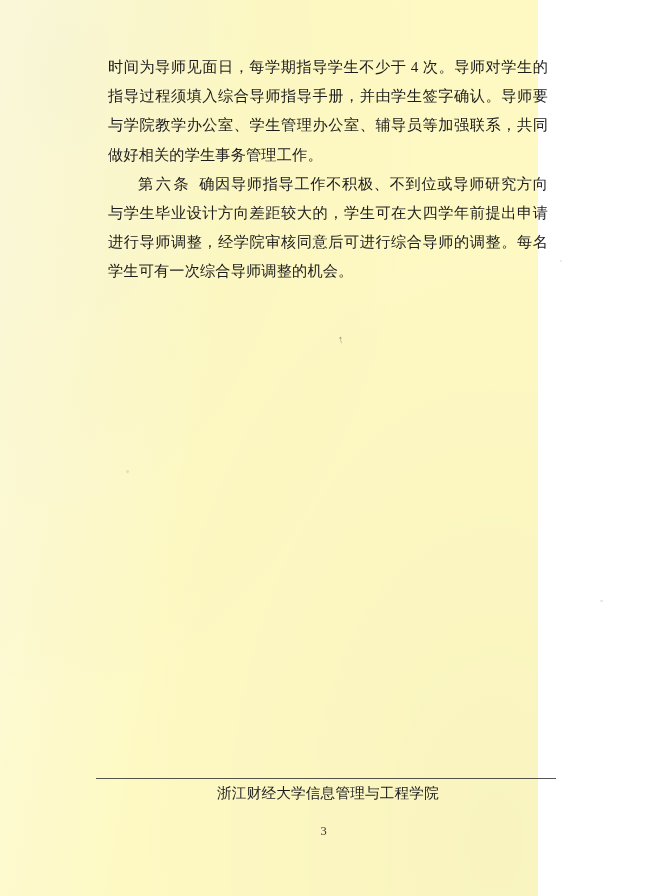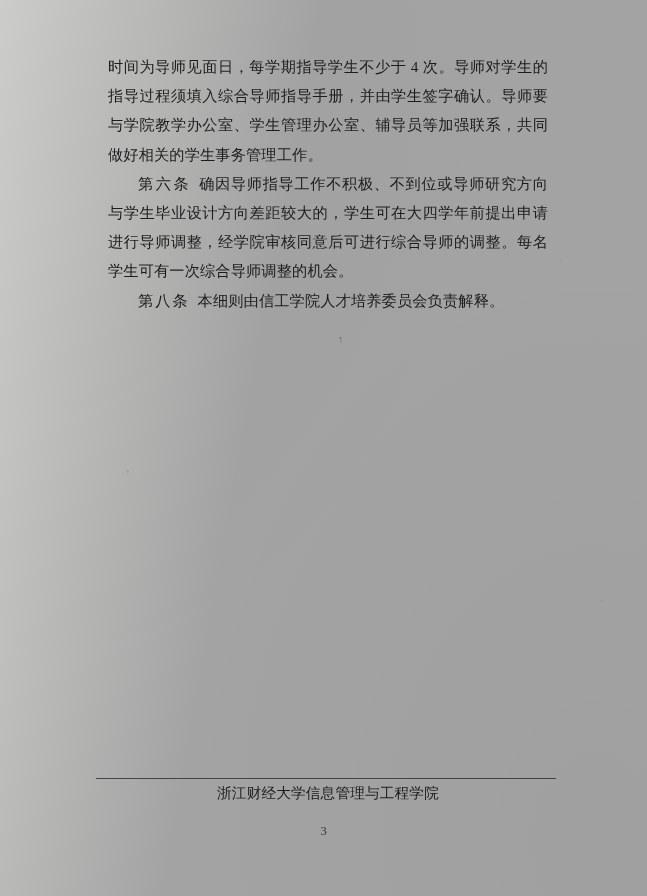--- a/index.html
+++ b/index.html
@@ -8,23 +8,23 @@
   }
   body {
     width: 647px;
     height: 896px;
     background: #ffffff;
     font-family: "Liberation Serif", "DejaVu Serif", serif;
     overflow: hidden;
   }
   .page {
     position: relative;
-    width: 647px;
+    width: 538px;
     height: 896px;
-    background: #a3a3a3;
+    background: #fef9c3;
     box-sizing: border-box;
   }
   
   .page::before {
     content: "";
     position: absolute;
     inset: 0;
     background:
       radial-gradient(ellipse at 12% 8%, rgba(0,0,0,0.016), rgba(0,0,0,0) 60%),
       radial-gradient(ellipse at 92% 94%, rgba(0,0,0,0.02), rgba(0,0,0,0) 55%),
@@ -112,23 +112,20 @@
 
     <p class="para">
       <span>时间为导师见面日，每学期指导学生不少于 4 次。导师对学生的指导过程须填入综合导师指导手册，并由学生签字确认。导师要与学院教学办公室、学生管理办公室、辅导员等加强联系，共同做好相关的学生事务管理工作。</span>
     </p>
 
     <p class="para indent">
       <span class="arttag">第六条</span><span>确因导师指导工作不积极、不到位或导师研究方向与学生毕业设计方向差距较大的，学生可在大四学年前提出申请进行导师调整，经学院审核同意后可进行综合导师的调整。每名学生可有一次综合导师调整的机会。</span>
     </p>
 
 
-    <p class="para indent">
-      <span class="arttag">第八条</span><span>本细则由信工学院人才培养委员会负责解释。</span>
-    </p>
 
   </div>
 
   <div class="mark mark-a">↑</div>
   <div class="speck" style="left:126px; top:470px; width:3px; height:3px;"></div>
   <div class="speck" style="left:560px; top:260px; width:2px; height:2px;"></div>
   <div class="speck" style="left:600px; top:600px; width:3px; height:2px;"></div>
 
   <div class="footer-rule"></div>
 

